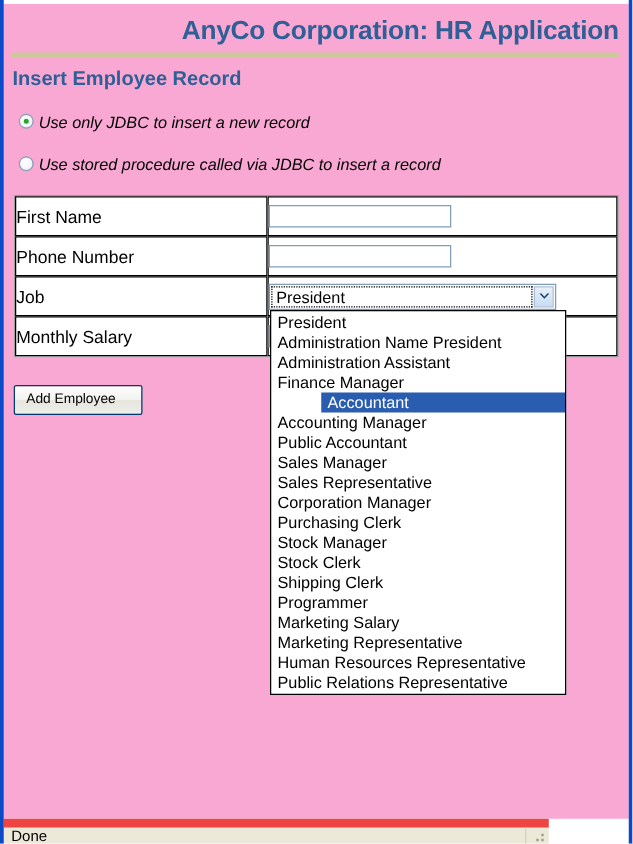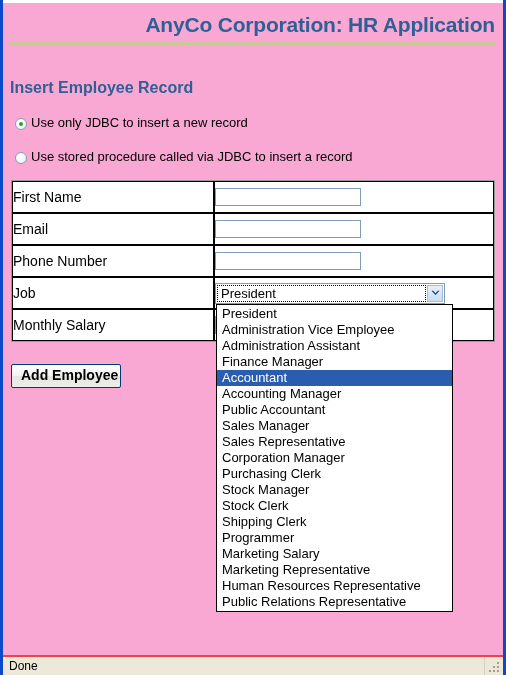--- a/index.html
+++ b/index.html
@@ -61,31 +61,32 @@
   .title-rule {
     height: 4px;
     background: #cdc89a;
     margin: 4px 8px 0 6px;
   }
 
   .page-heading {
     font-size: 16px;
     font-weight: bold;
     color: #2e6096;
-    padding: 32px 0 0 7px;
+    padding: 8px 0 0 7px;
     line-height: 19px;
   }
 
   
   .radio-group { padding: 15px 0 0 12px; }
   .radio-row {
     display: flex;
-    align-items: flex-end;
+    align-items: center;
     height: 18px;
     margin-bottom: 16px;
+    font-style: italic;
   }
   .radio-mark {
     width: 12px;
     height: 12px;
     border-radius: 50%;
     border: 1px solid #8ba0b5;
     background: radial-gradient(circle at 38% 35%, #ffffff 0%, #f2f5f8 60%, #dfe6ec 100%);
     box-sizing: border-box;
     position: relative;
     flex: 0 0 auto;
@@ -206,47 +207,47 @@
     line-height: 16px;
     font-size: 13px;
     color: #000000;
     padding-left: 5px;
     white-space: nowrap;
     overflow: hidden;
   }
   .option.selected {
     background: #2a5db0;
     color: #ffffff;
+    margin-left: 40px;
   }
 
   
   .btn-row { padding: 22px 0 0 8px; }
   .submit-btn {
     display: inline-block;
     border: 1px solid #003c74;
     background: linear-gradient(to bottom, #fdfdfd 0%, #f3f3f0 48%, #e6e5de 52%, #eeeeea 100%);
     border-radius: 2px;
     font-family: "Liberation Sans", sans-serif;
-    font-size: 14px;
-    color: #000;
-    padding: 3px 2px 4px 9px;
+    font-size: 11px;
+    color: #000;
+    padding: 3px 20px 4px 9px;
     line-height: 15px;
     cursor: default;
-    font-weight: bold;
   }
 
   
   #statusbar {
     position: absolute;
     left: 3px;
     bottom: 0;
-    width: 500px;
+    width: 436px;
     height: 20px;
     background: #ece9d8;
-    border-top: 2px solid #ef4444;
+    border-top: 7px solid #ef4444;
     box-sizing: border-box;
     z-index: 35;
     display: flex;
     align-items: center;
   }
   .status-pane {
     flex: 1 1 auto;
     font-size: 12px;
     color: #000;
     padding-left: 6px;
@@ -291,26 +292,20 @@
     <div class="radio-row">
       <span class="radio-mark"></span>
       <span class="radio-label">Use stored procedure called via JDBC to insert a record</span>
     </div>
   </div>
 
   <table class="form-table">
     <tbody>
       <tr>
         <td class="label-cell">First Name</td>
-        <td class="field-cell">
-          <input class="text-input" type="text" value="" style="">
-        </td>
-      </tr>
-      <tr>
-        <td class="label-cell">Email</td>
         <td class="field-cell">
           <input class="text-input" type="text" value="" style="">
         </td>
       </tr>
       <tr>
         <td class="label-cell">Phone Number</td>
         <td class="field-cell">
           <input class="text-input" type="text" value="" style="">
         </td>
       </tr>
@@ -321,21 +316,21 @@
             <div class="select-box">
               <div class="select-value">President</div>
               <div class="select-arrow">
                 <svg width="9" height="6" viewBox="0 0 9 6" aria-hidden="true">
                   <path d="M0.5 0.8 L4.5 5 L8.5 0.8 L6.9 0.8 L4.5 3.3 L2.1 0.8 Z" fill="#15386c"></path>
                 </svg>
               </div>
             </div>
             <div class="select-list" id="job-options">
                 <div class="option">President</div>
-                <div class="option">Administration Vice Employee</div>
+                <div class="option">Administration Name President</div>
                 <div class="option">Administration Assistant</div>
                 <div class="option">Finance Manager</div>
                 <div class="option selected">Accountant</div>
                 <div class="option">Accounting Manager</div>
                 <div class="option">Public Accountant</div>
                 <div class="option">Sales Manager</div>
                 <div class="option">Sales Representative</div>
                 <div class="option">Corporation Manager</div>
                 <div class="option">Purchasing Clerk</div>
                 <div class="option">Stock Manager</div>

